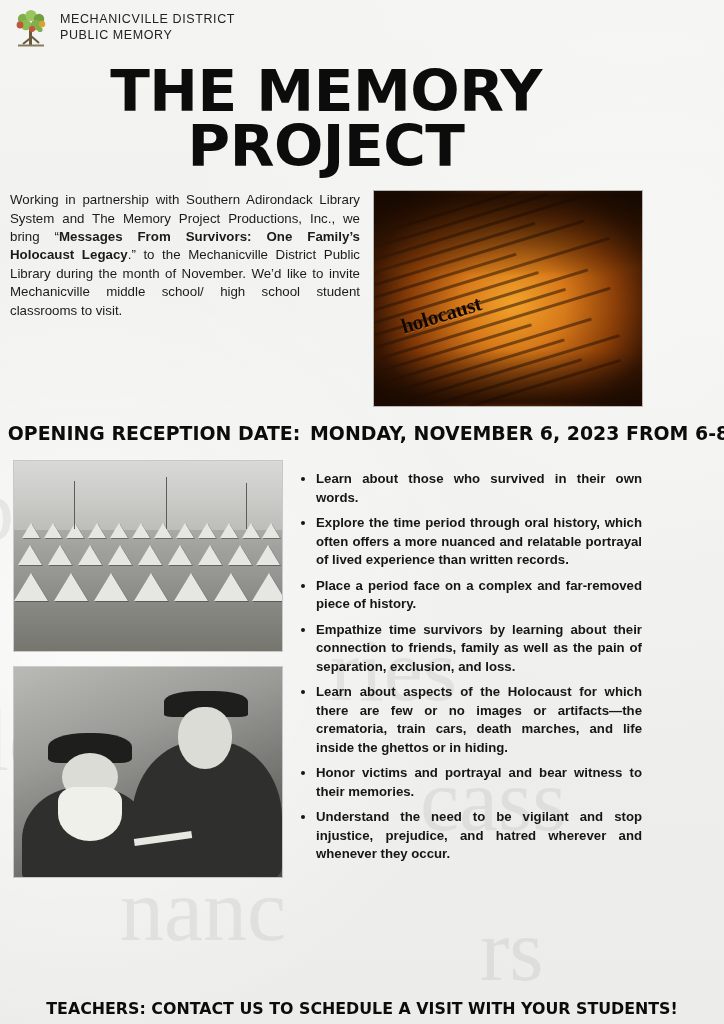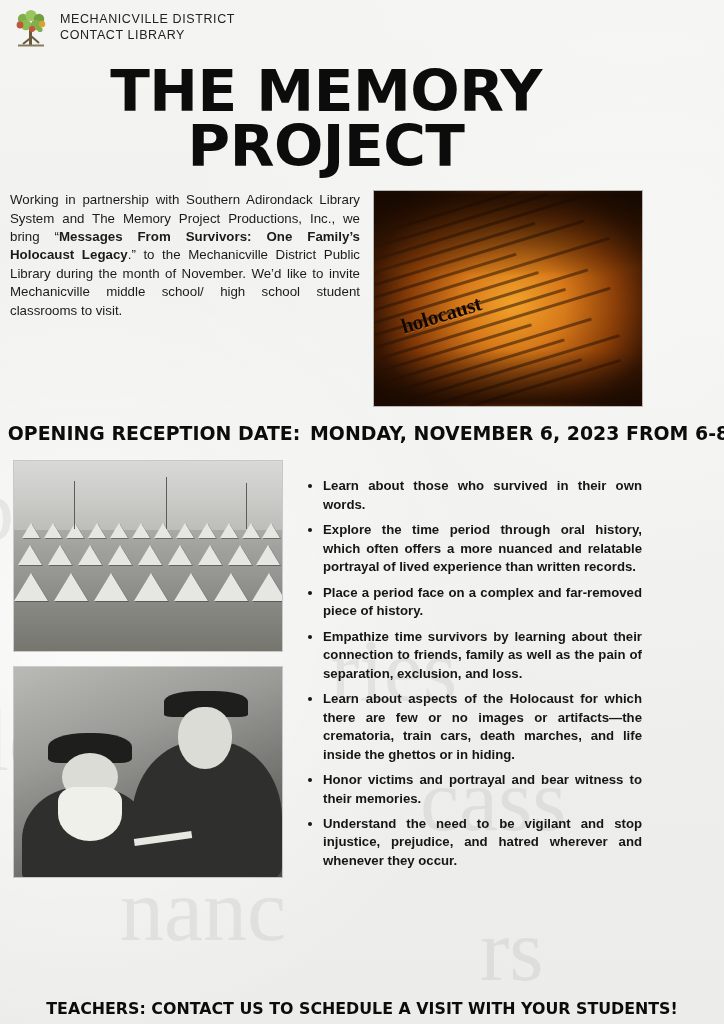--- a/index.html
+++ b/index.html
@@ -188,23 +188,23 @@
     transform: scaleX(0.97);
     transform-origin: left center;
     white-space: nowrap;
   }
   .reception .rlabel { letter-spacing: 0px; }
   .reception .rdate { margin-left: 10px; }
 
   
   .lower {
     display: flex;
-    gap: 21px;
+    gap: 14px;
     padding: 16px 10px 0 14px;
-    align-items: flex-end;
+    align-items: center;
   }
   .photos { width: 268px; flex: 0 0 auto; }
 
   .photo {
     width: 268px;
     position: relative;
     overflow: hidden;
     background: #8d8d8a;
     box-shadow: 0 0 0 1px rgba(0,0,0,0.18);
   }
@@ -318,21 +318,21 @@
           <circle cx="26" cy="17" r="5.2" fill="#7fae4a"></circle>
           <circle cx="10" cy="17" r="3.4" fill="#c0563a"></circle>
           <circle cx="32" cy="16" r="3.2" fill="#d9a22f"></circle>
           <circle cx="22" cy="21" r="3.0" fill="#c8523a"></circle>
           <circle cx="30" cy="21.5" r="2.6" fill="#7fae4a"></circle>
           <rect x="8" y="36.5" width="26" height="2" fill="#8a7a5c"></rect>
         </svg>
       </span>
       <div class="lib-name">
         <div>MECHANICVILLE DISTRICT</div>
-        <div>CONTACT LIBRARY</div>
+        <div>PUBLIC MEMORY</div>
       </div>
     </div>
   </div>
 
   <div class="title-main">THE MEMORY PROJECT</div>
 
   <div class="intro-row">
     <div class="intro-text">
       <p><span>Working in partnership with Southern Adirondack Library System and The Memory Project Productions, Inc., we bring “</span><b>Messages From Survivors: One Family’s Holocaust Legacy</b><span>.” to the Mechanicville District Public Library during the month of November. We’d like to invite Mechanicville middle school/ high school student classrooms to visit.</span></p>
     </div>

